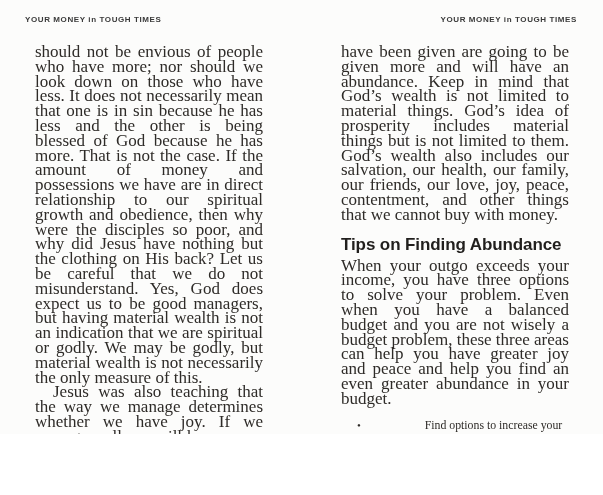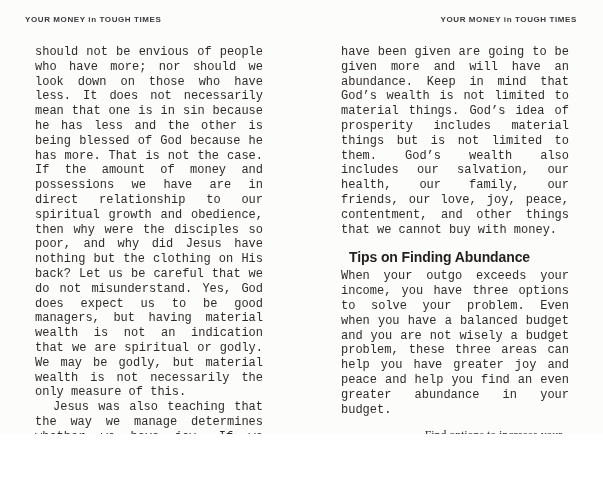--- a/index.html
+++ b/index.html
@@ -25,36 +25,36 @@
     font-size: 8px;
     letter-spacing: 0.6px;
     color: #3a3a3a;
     margin-bottom: 21px;
     white-space: nowrap;
   }
   .page-left  .running-head { text-align: left;  margin-left: -10px; }
   .page-right .running-head { text-align: right; margin-right: -8px; }
 
   .body-text {
-    font-family: Liberation Mono, monospace;
-    font-size: 12px;
+    font-family: Liberation Serif, serif;
+    font-size: 17px;
     line-height: 14.8px;
     text-align: justify;
     color: #2e2b28;
     margin: 0;
   }
   .indent { text-indent: 18px; }
 
   .section-heading {
     font-family: "Liberation Sans", sans-serif;
     font-weight: 700;
-    font-size: 14px;
+    font-size: 17px;
     letter-spacing: -0.1px;
     color: #211f1d;
-    margin: 12px 0 4px 8px;
+    margin: 12px 0 4px 0;
   }
 
   .bullet-list { margin-top: 11px; }
   .bullet-item {
     display: flex;
     margin-bottom: 9px;
     font-family: "Liberation Serif", serif;
     font-size: 11.8px;
     line-height: 14.8px;
     color: #2e2b28;

